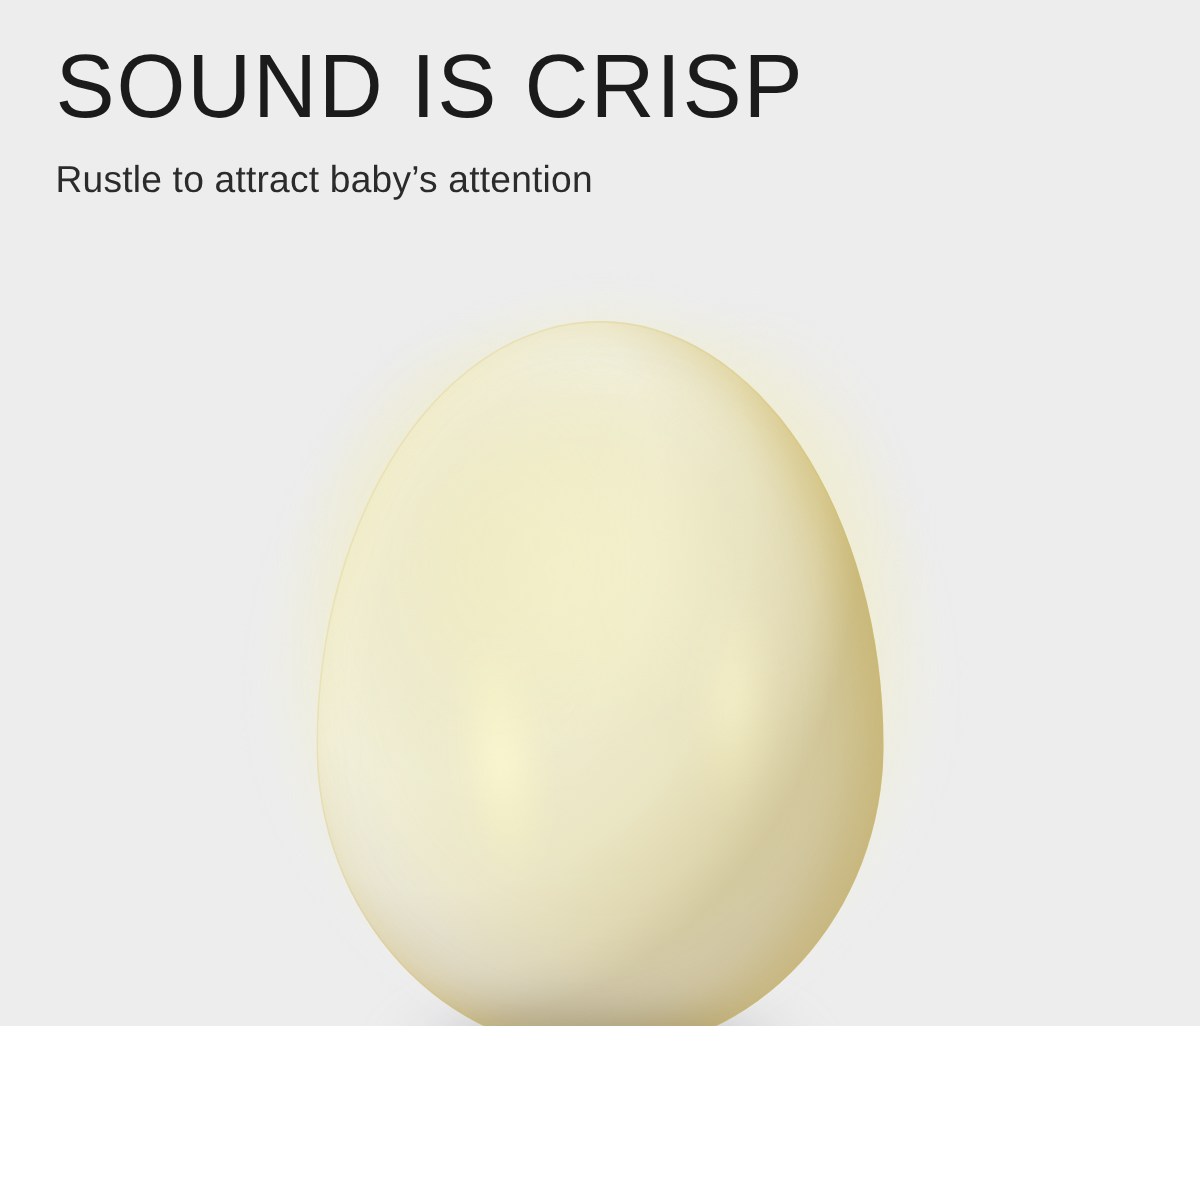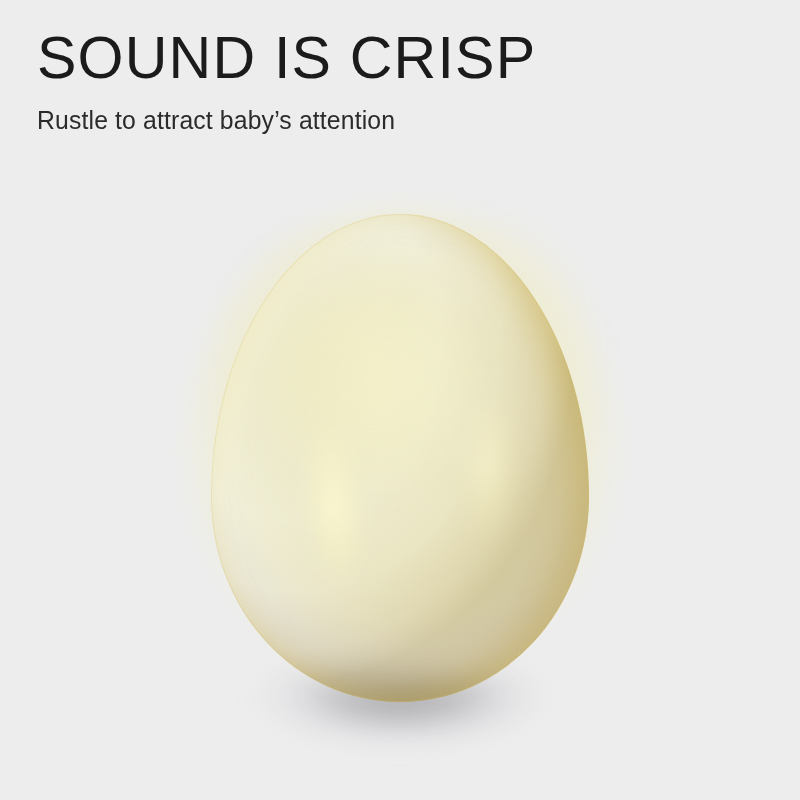--- a/index.html
+++ b/index.html
@@ -9,21 +9,21 @@
   body {
     width: 800px;
     height: 800px;
     overflow: hidden;
     font-family: "Liberation Sans", sans-serif;
   }
 
   #stage {
     position: relative;
     width: 800px;
-    height: 800px;
+    height: 684px;
     background: #ededee;
     overflow: hidden;
   }
 
   
   .text-block {
     position: absolute;
     left: 37px;
     top: 26px;
     z-index: 40;

